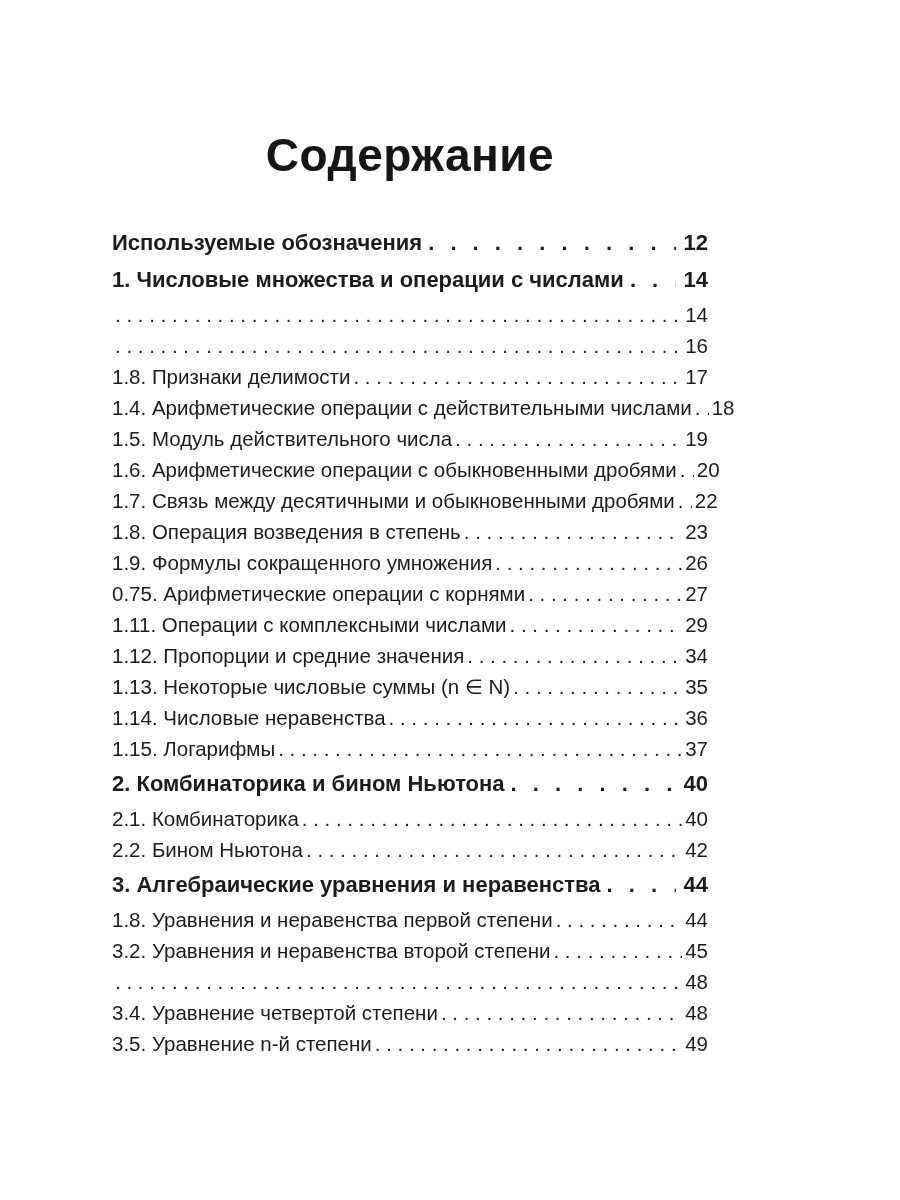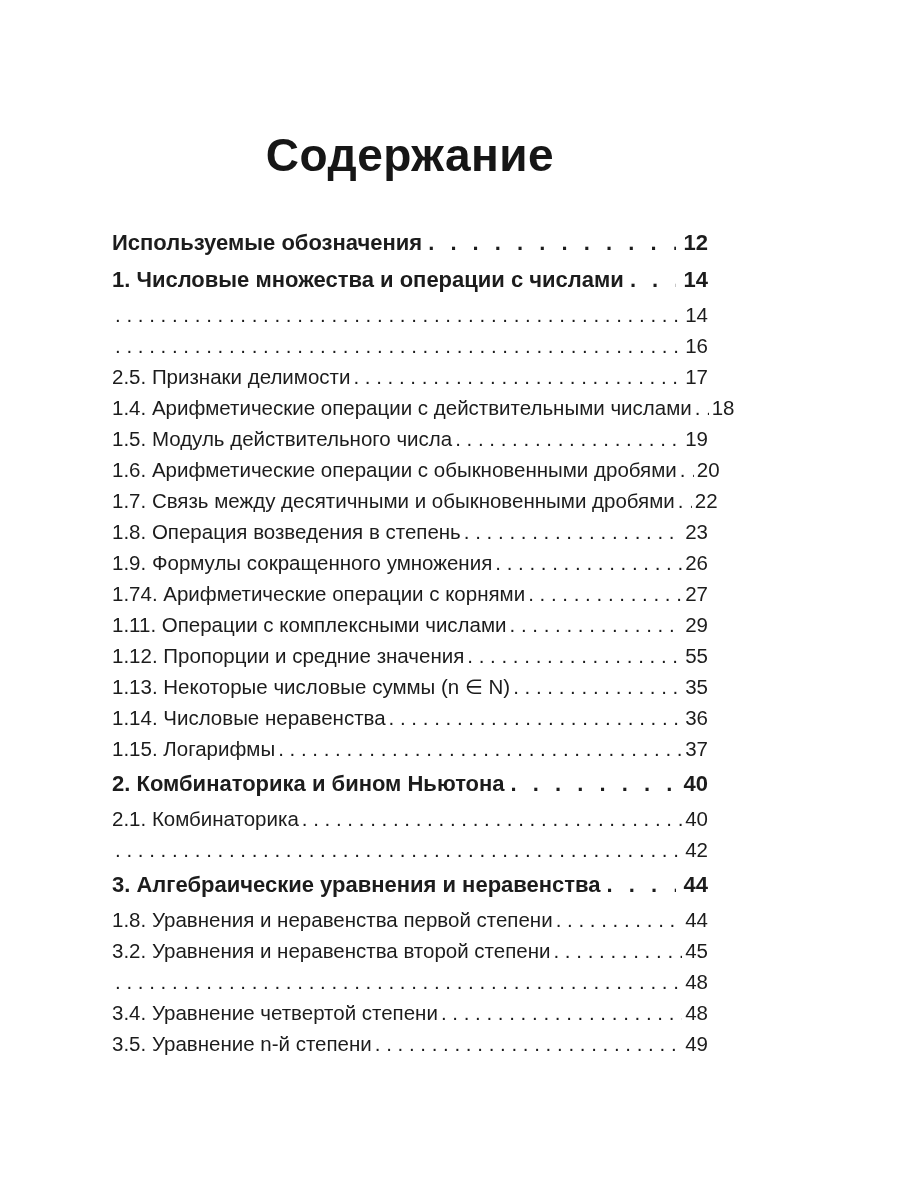--- a/index.html
+++ b/index.html
@@ -86,21 +86,21 @@
       </div>
       <div class="toc-entry">
         <span class="leader">. . . . . . . . . . . . . . . . . . . . . . . . . . . . . . . . . . . . . . . . . . . . . . . . . . . . . . . . . . . . . . . . . . . . . . . . . . . . . . . . . . . . . . . . . . . . . . . . . . . . . . . . . . . . . . . . . . . . . . . . </span>
         <span class="toc-page">14</span>
       </div>
       <div class="toc-entry">
         <span class="leader">. . . . . . . . . . . . . . . . . . . . . . . . . . . . . . . . . . . . . . . . . . . . . . . . . . . . . . . . . . . . . . . . . . . . . . . . . . . . . . . . . . . . . . . . . . . . . . . . . . . . . . . . . . . . . . . . . . . . . . . . </span>
         <span class="toc-page">16</span>
       </div>
       <div class="toc-entry">
-        <span class="toc-label">2.5. Признаки делимости</span>
+        <span class="toc-label">1.8. Признаки делимости</span>
         <span class="leader">. . . . . . . . . . . . . . . . . . . . . . . . . . . . . . . . . . . . . . . . . . . . . . . . . . . . . . . . . . . . . . . . . . . . . . . . . . . . . . . . . . . . . . . . . . . . . . . . . . . . . . . . . . . . . . . . . . . . . . . . </span>
         <span class="toc-page">17</span>
       </div>
       <div class="toc-entry">
         <span class="toc-label">1.4. Арифметические операции с действительными числами</span>
         <span class="leader">. . . . . . . . . . . . . . . . . . . . . . . . . . . . . . . . . . . . . . . . . . . . . . . . . . . . . . . . . . . . . . . . . . . . . . . . . . . . . . . . . . . . . . . . . . . . . . . . . . . . . . . . . . . . . . . . . . . . . . . . </span>
         <span class="toc-page">18</span>
       </div>
       <div class="toc-entry">
         <span class="toc-label">1.5. Модуль действительного числа</span>
@@ -121,33 +121,33 @@
         <span class="toc-label">1.8. Операция возведения в степень</span>
         <span class="leader">. . . . . . . . . . . . . . . . . . . . . . . . . . . . . . . . . . . . . . . . . . . . . . . . . . . . . . . . . . . . . . . . . . . . . . . . . . . . . . . . . . . . . . . . . . . . . . . . . . . . . . . . . . . . . . . . . . . . . . . . </span>
         <span class="toc-page">23</span>
       </div>
       <div class="toc-entry">
         <span class="toc-label">1.9. Формулы сокращенного умножения</span>
         <span class="leader">. . . . . . . . . . . . . . . . . . . . . . . . . . . . . . . . . . . . . . . . . . . . . . . . . . . . . . . . . . . . . . . . . . . . . . . . . . . . . . . . . . . . . . . . . . . . . . . . . . . . . . . . . . . . . . . . . . . . . . . . </span>
         <span class="toc-page">26</span>
       </div>
       <div class="toc-entry">
-        <span class="toc-label">1.74. Арифметические операции с корнями</span>
+        <span class="toc-label">0.75. Арифметические операции с корнями</span>
         <span class="leader">. . . . . . . . . . . . . . . . . . . . . . . . . . . . . . . . . . . . . . . . . . . . . . . . . . . . . . . . . . . . . . . . . . . . . . . . . . . . . . . . . . . . . . . . . . . . . . . . . . . . . . . . . . . . . . . . . . . . . . . . </span>
         <span class="toc-page">27</span>
       </div>
       <div class="toc-entry">
         <span class="toc-label">1.11. Операции с комплексными числами</span>
         <span class="leader">. . . . . . . . . . . . . . . . . . . . . . . . . . . . . . . . . . . . . . . . . . . . . . . . . . . . . . . . . . . . . . . . . . . . . . . . . . . . . . . . . . . . . . . . . . . . . . . . . . . . . . . . . . . . . . . . . . . . . . . . </span>
         <span class="toc-page">29</span>
       </div>
       <div class="toc-entry">
         <span class="toc-label">1.12. Пропорции и средние значения</span>
         <span class="leader">. . . . . . . . . . . . . . . . . . . . . . . . . . . . . . . . . . . . . . . . . . . . . . . . . . . . . . . . . . . . . . . . . . . . . . . . . . . . . . . . . . . . . . . . . . . . . . . . . . . . . . . . . . . . . . . . . . . . . . . . </span>
-        <span class="toc-page">55</span>
+        <span class="toc-page">34</span>
       </div>
       <div class="toc-entry">
         <span class="toc-label">1.13. Некоторые числовые суммы (n ∈ N)</span>
         <span class="leader">. . . . . . . . . . . . . . . . . . . . . . . . . . . . . . . . . . . . . . . . . . . . . . . . . . . . . . . . . . . . . . . . . . . . . . . . . . . . . . . . . . . . . . . . . . . . . . . . . . . . . . . . . . . . . . . . . . . . . . . . </span>
         <span class="toc-page">35</span>
       </div>
       <div class="toc-entry">
         <span class="toc-label">1.14. Числовые неравенства</span>
         <span class="leader">. . . . . . . . . . . . . . . . . . . . . . . . . . . . . . . . . . . . . . . . . . . . . . . . . . . . . . . . . . . . . . . . . . . . . . . . . . . . . . . . . . . . . . . . . . . . . . . . . . . . . . . . . . . . . . . . . . . . . . . . </span>
         <span class="toc-page">36</span>
@@ -161,20 +161,21 @@
         <span class="toc-label">2. Комбинаторика и бином Ньютона</span>
         <span class="leader">. . . . . . . . . . . . . . . . . . . . . . . . . . . . . . . . . . . . . . . . . . . . . . . . . . . . . . . . . . . . . . . . . . . . . . . . . . . . . . . . . . . . . . . . . . . . . . . . . . . . . . . . . . . . . . . . . . . . . . . . </span>
         <span class="toc-page">40</span>
       </div>
       <div class="toc-entry">
         <span class="toc-label">2.1. Комбинаторика</span>
         <span class="leader">. . . . . . . . . . . . . . . . . . . . . . . . . . . . . . . . . . . . . . . . . . . . . . . . . . . . . . . . . . . . . . . . . . . . . . . . . . . . . . . . . . . . . . . . . . . . . . . . . . . . . . . . . . . . . . . . . . . . . . . . </span>
         <span class="toc-page">40</span>
       </div>
       <div class="toc-entry">
+        <span class="toc-label">2.2. Бином Ньютона</span>
         <span class="leader">. . . . . . . . . . . . . . . . . . . . . . . . . . . . . . . . . . . . . . . . . . . . . . . . . . . . . . . . . . . . . . . . . . . . . . . . . . . . . . . . . . . . . . . . . . . . . . . . . . . . . . . . . . . . . . . . . . . . . . . . </span>
         <span class="toc-page">42</span>
       </div>
       <div class="toc-entry bold">
         <span class="toc-label">3. Алгебраические уравнения и неравенства</span>
         <span class="leader">. . . . . . . . . . . . . . . . . . . . . . . . . . . . . . . . . . . . . . . . . . . . . . . . . . . . . . . . . . . . . . . . . . . . . . . . . . . . . . . . . . . . . . . . . . . . . . . . . . . . . . . . . . . . . . . . . . . . . . . . </span>
         <span class="toc-page">44</span>
       </div>
       <div class="toc-entry">
         <span class="toc-label">1.8. Уравнения и неравенства первой степени</span>

